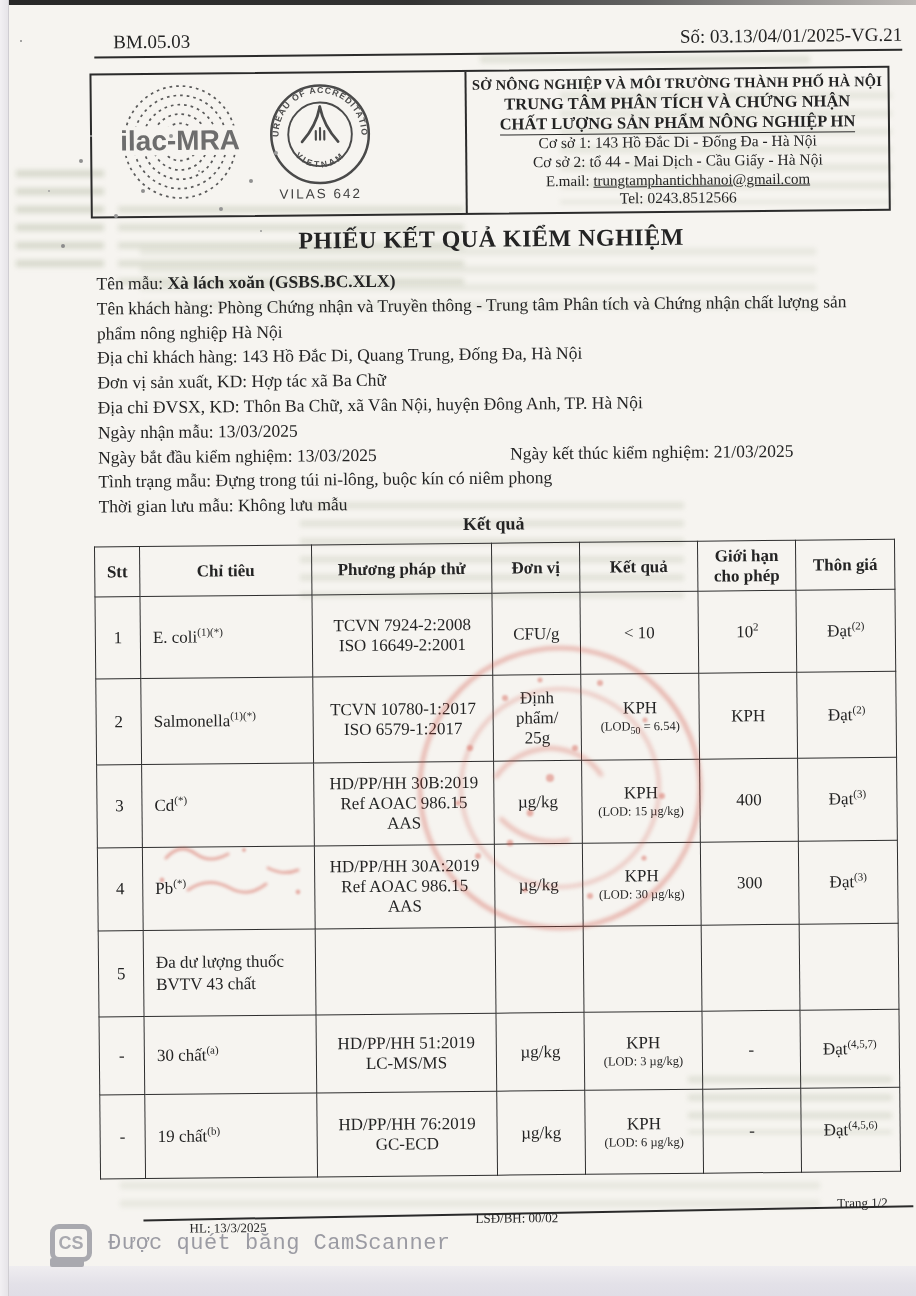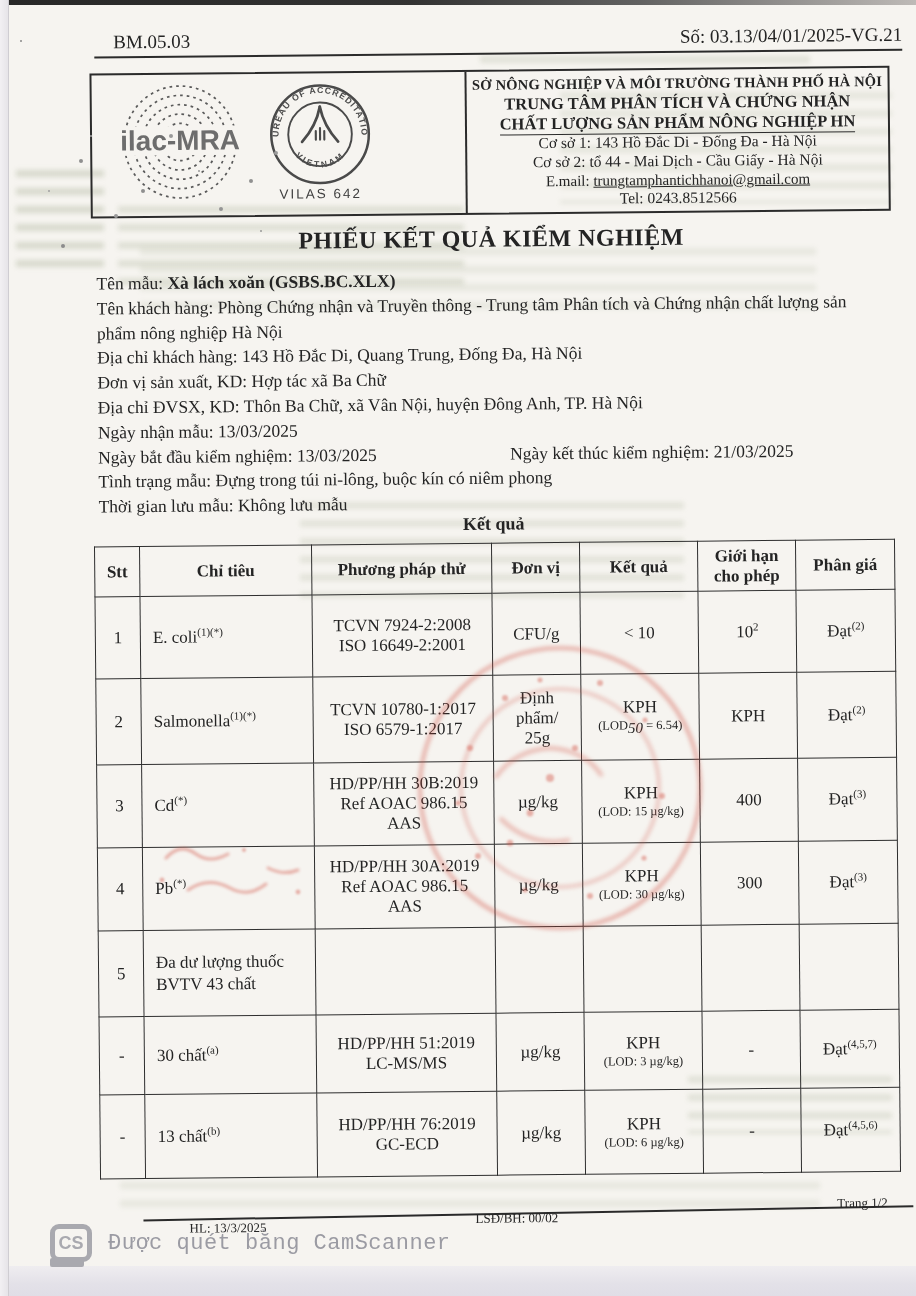--- a/index.html
+++ b/index.html
@@ -80,21 +80,21 @@
   tbody tr:nth-child(1) td { height:82px; }
   tbody tr:nth-child(2) td { height:86px; }
   tbody tr:nth-child(3) td { height:83px; }
   tbody tr:nth-child(4) td { height:83px; }
   tbody tr:nth-child(5) td { height:86px; }
   tbody tr:nth-child(6) td { height:78px; }
   tbody tr:nth-child(7) td { height:84px; }
   .sup { font-size:11px; vertical-align:super; line-height:0; }
   .rmain { font-size:17px; }
   .rnote { font-size:12.5px; margin-top:1px; }
-  .rnote sub { font-size:15px;font-style:italic; }
+  .rnote sub { font-size:10px; }
 
   .footer-line { position:absolute; left:138px; top:1213px; width:770px; height:0;
     border-top:2px solid #2a2a2a; transform:rotate(-0.5deg); }
   .f-hl   { position:absolute; left:162px; top:1218px; font-size:13px;margin-left:22px; }
   .f-lsd  { position:absolute; left:470px; top:1211px; font-size:13px; }
   .f-page { position:absolute; left:832px; top:1199px; font-size:13px; }
 
   
   .stamp-svg { position:absolute; left:400px; top:628px; z-index:3; pointer-events:none; }
   .redmarks-svg { position:absolute; left:148px; top:828px; z-index:3; pointer-events:none; }
@@ -208,21 +208,21 @@
         <col style="width:99px">
     </colgroup>
     <thead>
         <tr>
           <th>Stt</th>
           <th>Chỉ tiêu</th>
           <th>Phương pháp thử</th>
           <th>Đơn vị</th>
           <th>Kết quả</th>
           <th>Giới hạn cho phép</th>
-          <th>Phân giá</th>
+          <th>Thôn giá</th>
         </tr>
       </thead>
     <tbody>
         <tr>
           <td class="c-stt">1</td>
           <td class="c-name"><span>E. coli</span><span class="sup">(1)(*)</span></td>
           <td class="c-method">
             <div>TCVN 7924-2:2008</div>
             <div>ISO 16649-2:2001</div>
           </td>
@@ -311,21 +311,21 @@
           </td>
           <td class="c-result">
             <div class="rmain">KPH</div>
             <div class="rnote">(LOD: 3 µg/kg)</div>
           </td>
           <td class="c-limit"><span>-</span></td>
           <td class="c-eval"><span>Đạt</span><span class="sup">(4,5,7)</span></td>
         </tr>
         <tr>
           <td class="c-stt">-</td>
-          <td class="c-name"><span>13 chất</span><span class="sup">(b)</span></td>
+          <td class="c-name"><span>19 chất</span><span class="sup">(b)</span></td>
           <td class="c-method">
             <div>HD/PP/HH 76:2019</div>
             <div>GC-ECD</div>
           </td>
           <td class="c-unit">
             <div>µg/kg</div>
           </td>
           <td class="c-result">
             <div class="rmain">KPH</div>
             <div class="rnote">(LOD: 6 µg/kg)</div>

